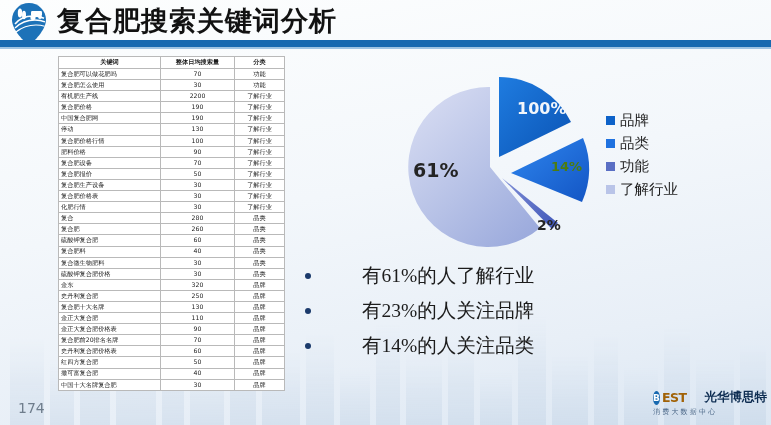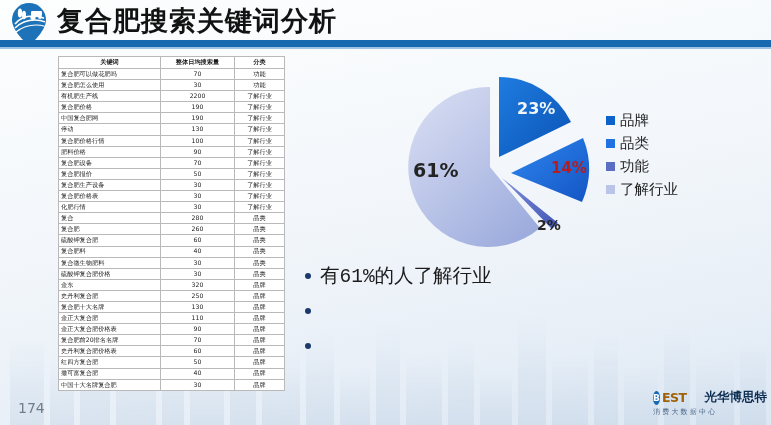--- a/index.html
+++ b/index.html
@@ -33,35 +33,35 @@
   th { font-weight: 700; text-align: center; background: #ffffff; height: 12px; }
   td.kw { text-align: left; }
   td.vol, td.cat { text-align: center; }
   col.c1 { width: 102px; } col.c2 { width: 74px; } col.c3 { width: 50px; }
   
   .chart { position: absolute; left: 398px; top: 75px; width: 230px; height: 185px; }
   .pct-lbl { position: absolute; font-family: "DejaVu Sans", sans-serif;
              font-weight: 700; color: #2b2b2b; }
   .pct-61 { left: 15px; top: 84px; font-size: 19px; color: #242424; }
   .pct-23 { left: 119px; top: 24px; font-size: 16px; color: #f2f6fb; }
-  .pct-14 { left: 153px; top: 84px; font-size: 15px; color: #b91c1c; }
+  .pct-14 { left: 153px; top: 84px; font-size: 13px; color: #4d7c0f; }
   .pct-2  { left: 139px; top: 142px; font-size: 14px; color: #242424; }
   
   .legend { position: absolute; left: 606px; top: 109px; }
   .lg-row { display: flex; align-items: center; height: 23px; }
   .lg-sw { width: 9px; height: 9px; margin-right: 5px; flex: 0 0 auto; }
   .lg-tx { font-family: "DejaVu Sans", sans-serif; font-size: 14.5px;
            color: #1d1d1d; white-space: nowrap; }
   
   .bullets { position: absolute; left: 305px; top: 258px; }
   .bl-row { display: flex; align-items: center; height: 35px; }
   .bl-dot { width: 6px; height: 6px; border-radius: 50%; background: #1b3a6b;
             margin-right: 9px; flex: 0 0 auto; }
-  .bl-tx { font-family: Liberation Mono, monospace; font-size: 19.5px;
-           color: #1c1c1c; white-space: nowrap; }
+  .bl-tx { font-family: Liberation Serif, serif; font-size: 19.5px;
+           color: #1c1c1c; white-space: nowrap; margin-left: 42px; }
   
   .pageno { position: absolute; left: 18px; top: 400px;
             font-family: "DejaVu Sans", sans-serif; font-size: 14px;
             color: #6f7d8c; text-align: right; }
   
   .brand { position: absolute; left: 653px; top: 389px; width: 112px; height: 30px; }
   .brand-row1 { display: flex; align-items: center; height: 17px; }
   .brand-mark { width: 14px; height: 14px; border-radius: 50%;
                 background: #1769b0; color: #fff; font-size: 9px; font-weight: 700;
                 display: flex; align-items: center; justify-content: center;
@@ -314,21 +314,21 @@
 
     <path fill="url(#gInd)" d="M 92 92 L 92 12 A 80 80 0 1 0 142 153 Z"></path>
 
     <path fill="url(#gBrand)" d="M 101 82 L 101 2 A 80 80 0 0 1 173 47 Z"></path>
 
     <path fill="url(#gCat)" d="M 113 98 L 185 63 A 80 80 0 0 1 184 127 Z"></path>
 
     <path fill="url(#gFunc)" d="M 104 103 L 160 148 L 154 154 Z"></path>
   </svg>
   <div class="pct-lbl pct-61">61%</div>
-  <div class="pct-lbl pct-23">23%</div>
+  <div class="pct-lbl pct-23">100%</div>
   <div class="pct-lbl pct-14">14%</div>
   <div class="pct-lbl pct-2">2%</div>
 </div>
 
 <div class="legend" id="legend">
     <div class="lg-row">
       <span class="lg-sw" style="background: rgb(13, 98, 201);"></span>
       <span class="lg-tx">品牌</span>
     </div>
     <div class="lg-row">
@@ -345,23 +345,25 @@
     </div>
   </div>
 
 <div class="bullets" id="bullets">
     <div class="bl-row">
       <span class="bl-dot"></span>
       <span class="bl-tx">有61%的人了解行业</span>
     </div>
     <div class="bl-row">
       <span class="bl-dot"></span>
+      <span class="bl-tx">有23%的人关注品牌</span>
     </div>
     <div class="bl-row">
       <span class="bl-dot"></span>
+      <span class="bl-tx">有14%的人关注品类</span>
     </div>
   </div>
 
 <div class="pageno">174</div>
 
 <div class="brand">
   <div class="brand-row1">
     <div class="brand-mark">B</div>
     <div class="brand-best">EST</div>
     <div class="brand-cn">光华博思特</div>

